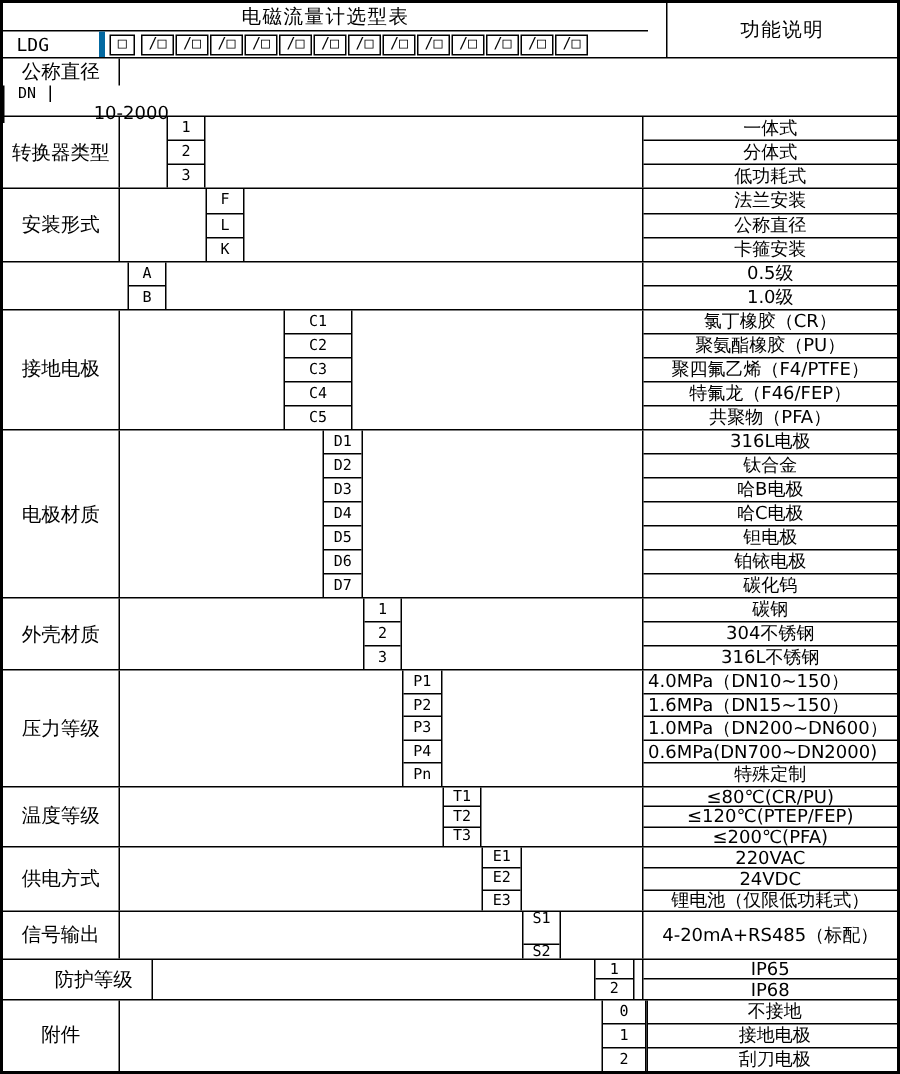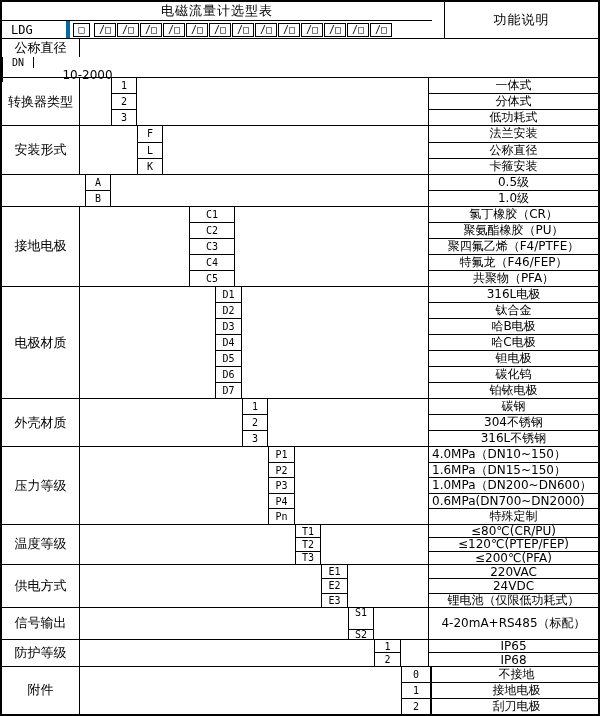--- a/index.html
+++ b/index.html
@@ -183,22 +183,22 @@
         <div class="code-cell">D6</div>
         <div class="code-cell">D7</div>
       </div>
       <div class="g-spacer-r"></div>
       <div class="g-desc">
         <div class="desc-cell">316L电极</div>
         <div class="desc-cell">钛合金</div>
         <div class="desc-cell">哈B电极</div>
         <div class="desc-cell">哈C电极</div>
         <div class="desc-cell">钽电极</div>
+        <div class="desc-cell">铂铱电极</div>
         <div class="desc-cell">碳化钨</div>
-        <div class="desc-cell">铂铱电极</div>
       </div>
     </div>
     <div class="group" style="flex-grow: 3;">
       <div class="g-label">外壳材质</div>
       <div class="g-spacer-l" style="width: 162px;"></div>
       <div class="g-codes" style="width: 26px;">
         <div class="code-cell">1</div>
         <div class="code-cell">2</div>
         <div class="code-cell">3</div>
       </div>
@@ -263,21 +263,21 @@
       <div class="g-spacer-l" style="width: 268px;"></div>
       <div class="g-codes" style="width: 26px; gap: 12px;">
         <div class="code-cell">S1</div>
         <div class="code-cell">S2</div>
       </div>
       <div class="g-spacer-r"></div>
       <div class="g-desc">
         <div class="desc-cell">4-20mA+RS485（标配）</div>
       </div>
     </div>
-    <div class="group" style="flex-grow: 2;">
+    <div class="group" style="flex-grow: 2; padding-left: 22px;">
       <div class="g-label">防护等级</div>
       <div class="g-spacer-l" style="width: 294px;"></div>
       <div class="g-codes" style="width: 27px;">
         <div class="code-cell">1</div>
         <div class="code-cell">2</div>
       </div>
       <div class="g-spacer-r"></div>
       <div class="g-desc">
         <div class="desc-cell">IP65</div>
         <div class="desc-cell">IP68</div>

